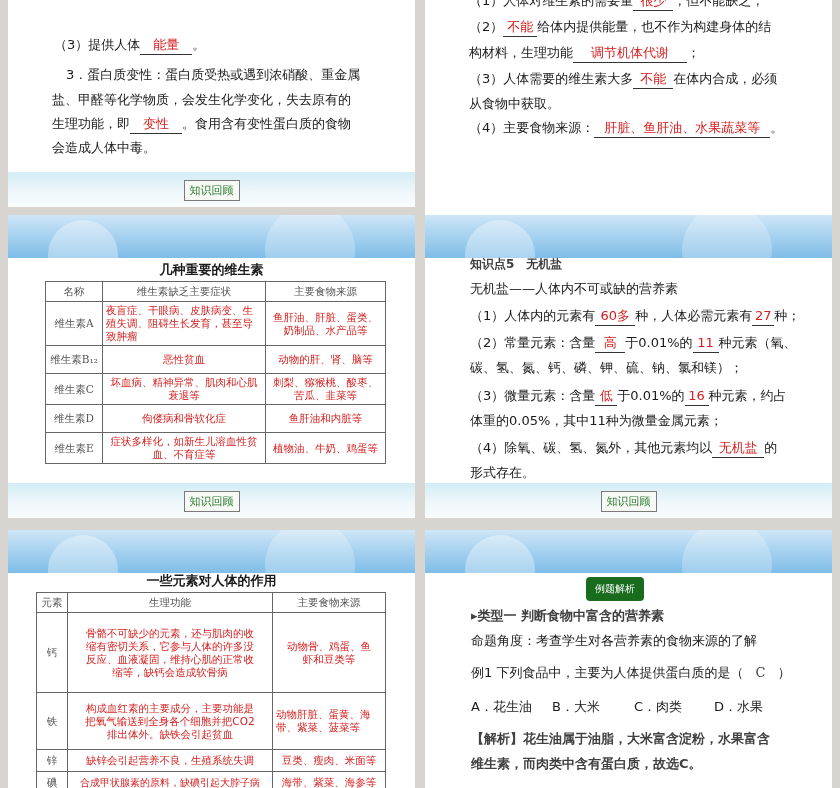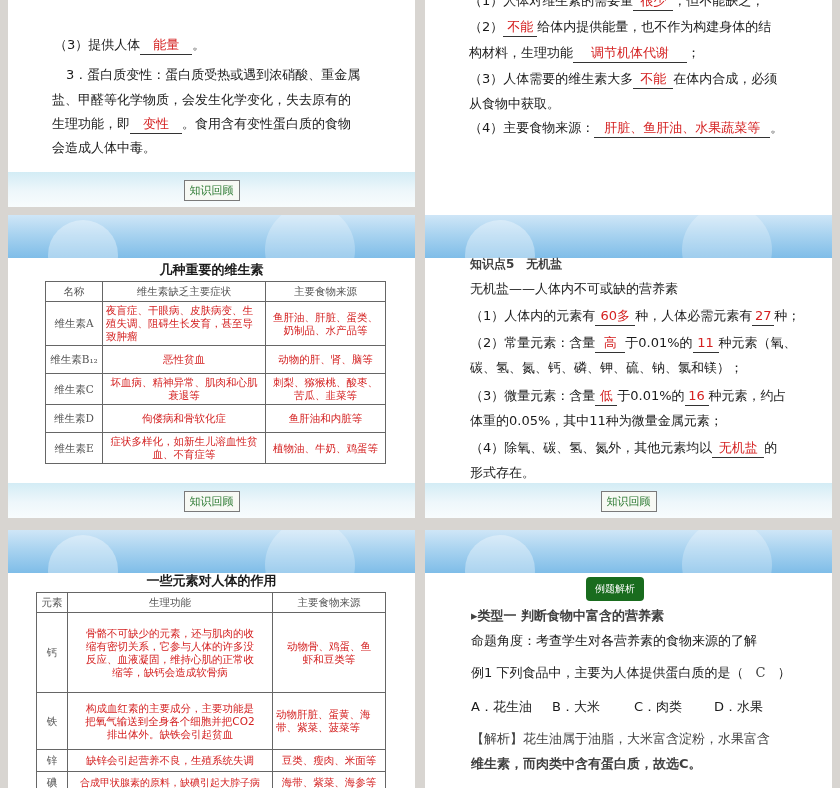--- a/index.html
+++ b/index.html
@@ -208,15 +208,15 @@
   <div class="txt" style="left:46px; top:98px;text-align:right;">命题角度：考查学生对各营养素的食物来源的了解</div>
   <div class="txt" style="left:46px; top:130px;">
     <span>例1 下列食品中，主要为人体提供蛋白质的是（</span>
     <span class="red" style="font-family:'DejaVu Serif', serif; padding:0 8px;">C</span>
     <span>）</span>
   </div>
   <div class="txt" style="left:46px; top:164px;">A．花生油</div>
   <div class="txt" style="left:127px; top:164px;">B．大米</div>
   <div class="txt" style="left:209px; top:164px;">C．肉类</div>
   <div class="txt" style="left:289px; top:164px;">D．水果</div>
-  <div class="txt red" style="left:46px; top:196px; font-weight:normal;">【解析】花生油属于油脂，大米富含淀粉，水果富含</div>
+  <div class="txt red" style="left:46px; top:196px; font-weight:bold;">【解析】花生油属于油脂，大米富含淀粉，水果富含</div>
   <div class="txt red" style="left:46px; top:221px; font-weight:bold;">维生素，而肉类中含有蛋白质，故选C。</div>
 </div>
 
 </body></html>

